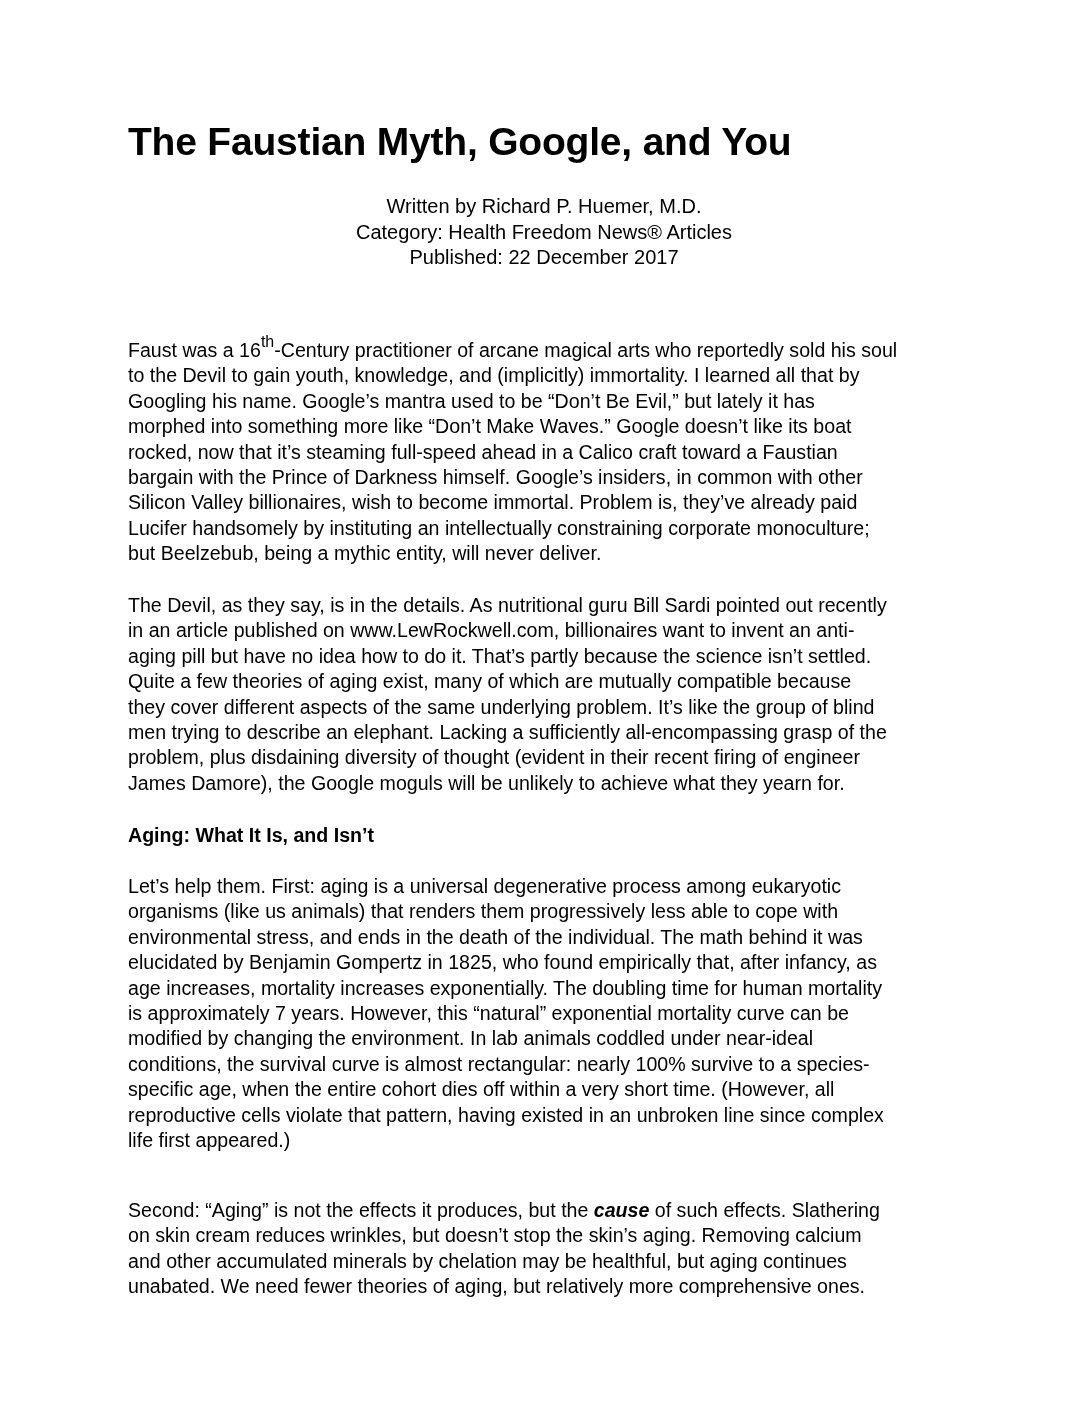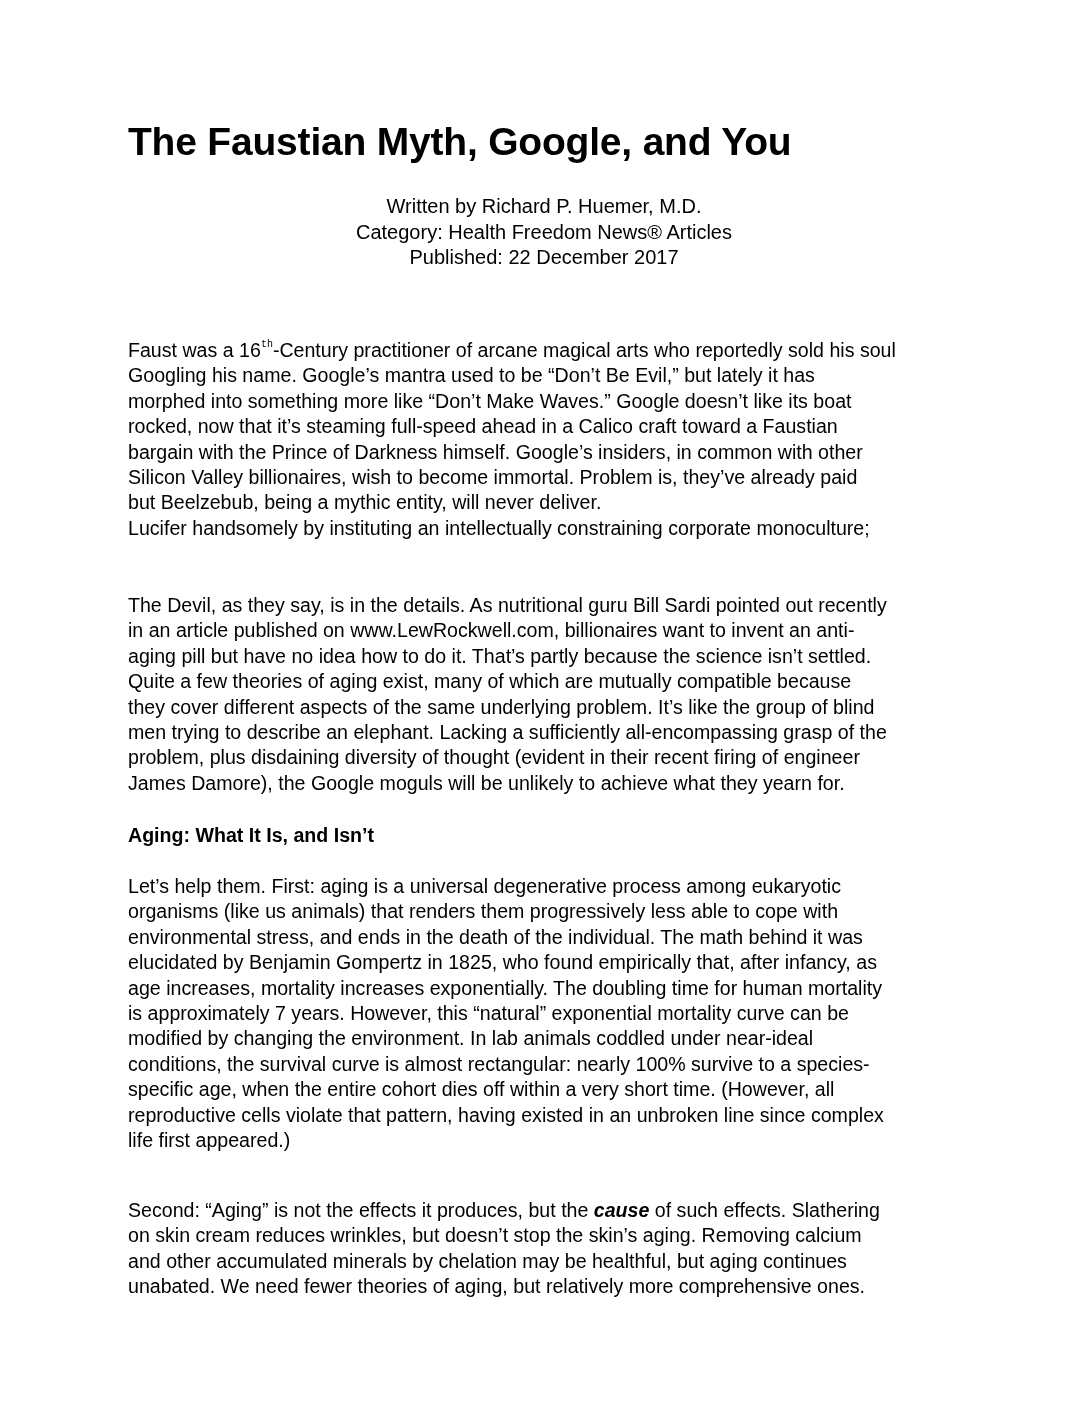--- a/index.html
+++ b/index.html
@@ -3,46 +3,47 @@
   <meta charset="utf-8">
   <style>
     html, body { margin: 0; padding: 0; background: #ffffff; }
     body { width: 1088px; height: 1408px; position: relative; overflow: hidden; color: #000; font-family: "Liberation Sans", sans-serif; }
     .page { position: absolute; left: 0; top: 0; width: 984px; height: 1408px; }
     .title { position: absolute; left: 128px; top: 117px; margin: 0; font-size: 39px; font-weight: bold; letter-spacing: -0.2px; white-space: nowrap; line-height: 50px; }
     .meta { position: absolute; left: 0; width: 1088px; top: 194px; text-align: center; font-size: 20px; line-height: 25.5px; }
     .meta .line { display: block; white-space: nowrap; padding-left: 0; }
     .para { position: absolute; left: 128px; width: 880px; margin: 0; font-size: 19.6px; line-height: 25.4px; white-space: nowrap; }
     .para .ln { display: block; }
-    sup { font-size: 10px; line-height: 0; vertical-align: super; position: relative; top: -2px; font-family: Liberation Mono, monospace; }
+    sup { font-size: 16px; line-height: 0; vertical-align: super; position: relative; top: -2px; }
     .heading { position: absolute; left: 128px; margin: 0; font-size: 19.6px; font-weight: bold; line-height: 25px; white-space: nowrap; text-align: right; }
     .cause { font-weight: bold; font-style: italic; }
   </style>
 </head>
 <body>
 
 <div class="page">
 
   <h1 class="title">The Faustian Myth, Google, and You</h1>
 
   <div class="meta">
     <span class="line">Written by Richard P. Huemer, M.D.</span>
     <span class="line">Category: Health Freedom News® Articles</span>
     <span class="line">Published: 22 December 2017</span>
   </div>
 
   <p class="para" style="top:338px;">
     <span class="ln"><span>Faust was a 16</span><sup>th</sup><span>-Century practitioner of arcane magical arts who reportedly sold his soul</span></span>
+    <span class="ln">to the Devil to gain youth, knowledge, and (implicitly) immortality. I learned all that by</span>
     <span class="ln">Googling his name. Google’s mantra used to be “Don’t Be Evil,” but lately it has</span>
     <span class="ln">morphed into something more like “Don’t Make Waves.” Google doesn’t like its boat</span>
     <span class="ln">rocked, now that it’s steaming full-speed ahead in a Calico craft toward a Faustian</span>
     <span class="ln">bargain with the Prince of Darkness himself. Google’s insiders, in common with other</span>
     <span class="ln">Silicon Valley billionaires, wish to become immortal. Problem is, they’ve already paid</span>
+    <span class="ln">Lucifer handsomely by instituting an intellectually constraining corporate monoculture;</span>
     <span class="ln">but Beelzebub, being a mythic entity, will never deliver.</span>
-    <span class="ln">Lucifer handsomely by instituting an intellectually constraining corporate monoculture;</span>
   </p>
 
   <p class="para" style="top:593px;">
     <span class="ln">The Devil, as they say, is in the details. As nutritional guru Bill Sardi pointed out recently</span>
     <span class="ln">in an article published on www.LewRockwell.com, billionaires want to invent an anti-</span>
     <span class="ln">aging pill but have no idea how to do it. That’s partly because the science isn’t settled.</span>
     <span class="ln">Quite a few theories of aging exist, many of which are mutually compatible because</span>
     <span class="ln">they cover different aspects of the same underlying problem. It’s like the group of blind</span>
     <span class="ln">men trying to describe an elephant. Lacking a sufficiently all-encompassing grasp of the</span>
     <span class="ln">problem, plus disdaining diversity of thought (evident in their recent firing of engineer</span>

